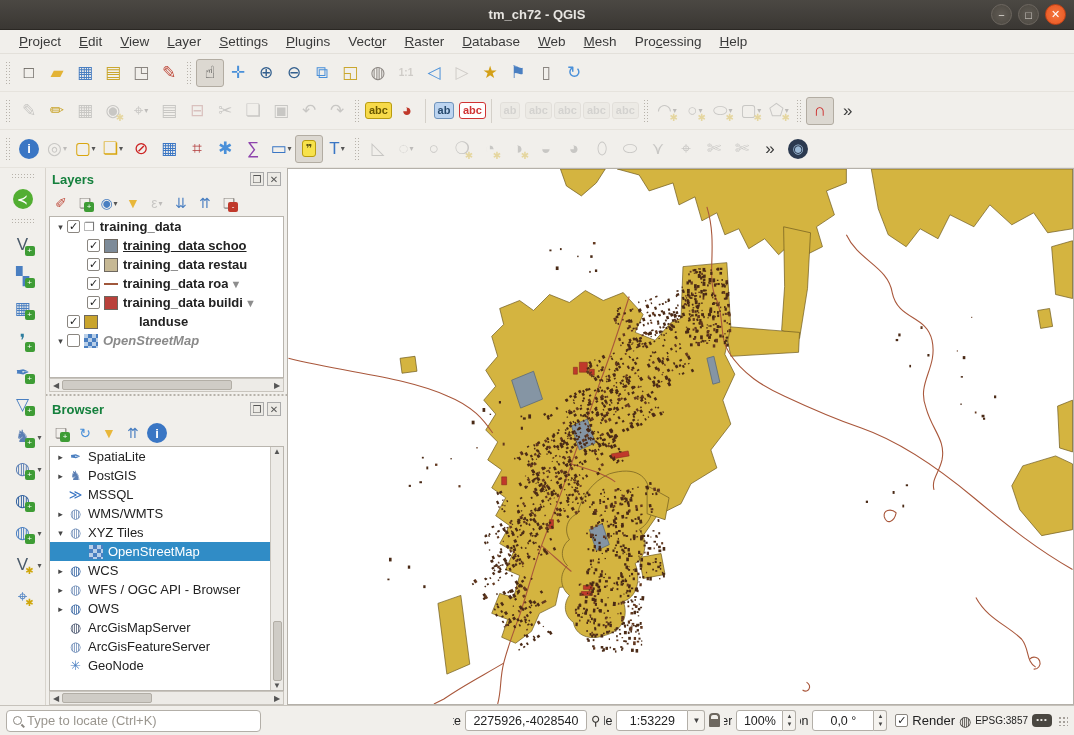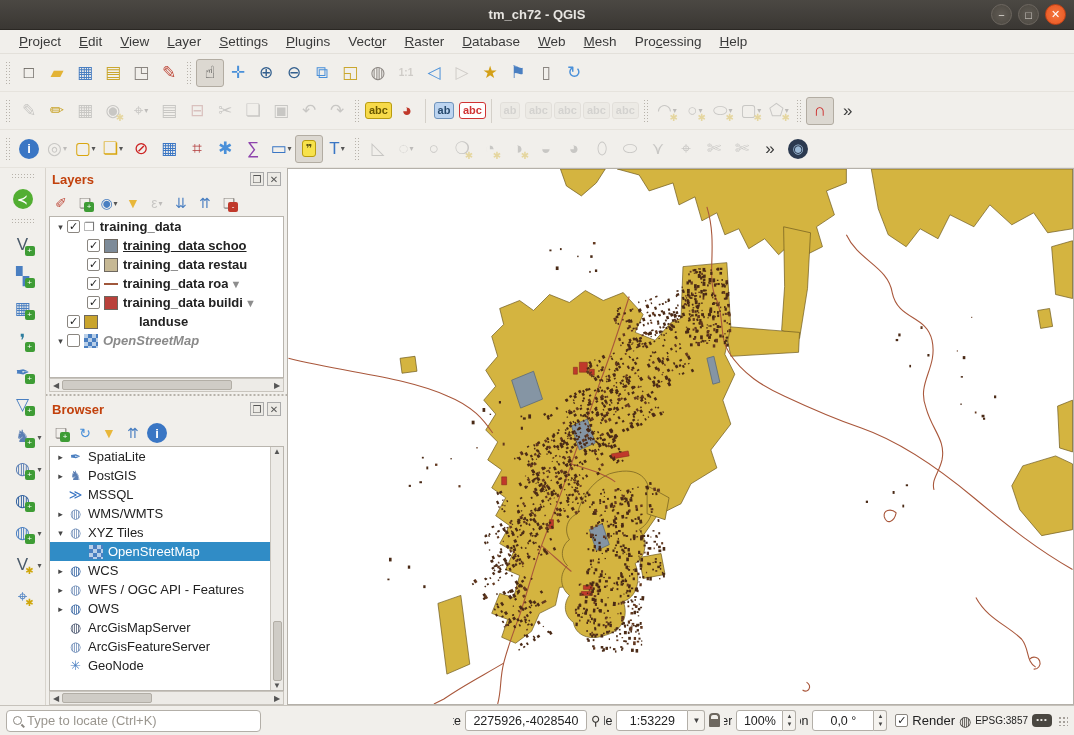--- a/index.html
+++ b/index.html
@@ -35,21 +35,21 @@
 
   
   .main { display:flex; height:537px; }
   .rail { width:46px; background:#f1efeb; border-right:1px solid #d8d4cd; display:flex; flex-direction:column; align-items:center; padding-top:2px; }
   .rail .tbtn { margin:2px 0; }
   .rail .grip { width:24px; height:7px; margin:3px 0; }
   .rail .dd { position:absolute; right:-6px; top:10px; }
 
   .panels { width:241px; display:flex; flex-direction:column; background:#f1efeb; }
   .panel-header { height:22px; display:flex; align-items:center; padding:0 6px; }
-  .panel-title { font-size:13px; font-weight:bold; color:#c2410c; flex:1; }
+  .panel-title { font-size:13px; font-weight:bold; color:#15803d; flex:1; }
   .ph-btn { width:14px; height:14px; font-size:10px; color:#555; border:1px solid #aaa; display:flex; align-items:center; justify-content:center; margin-left:3px; background:#eceae5; }
   .panel-toolbar { height:26px; display:flex; align-items:center; padding:0 4px; gap:2px; }
   .panel-toolbar .tbtn { min-width:22px; height:22px; }
   .panel-toolbar .glyph { font-size:14px; }
 
   .tree { background:#fff; border:1px solid #b9b5ae; margin:0 3px; flex:1; overflow:hidden; position:relative; font-size:13px; }
   .trow { height:19px; display:flex; align-items:center; white-space:nowrap; }
   .trow .expander { width:13px; text-align:center; font-size:9px; color:#444; flex:none; }
   .cb { width:13px; height:13px; border:1px solid #8a8680; border-radius:2px; background:#fff; margin-right:4px; flex:none; font-size:11px; line-height:11px; text-align:center; color:#1a1a1a; font-weight:bold; }
   .swatch { width:14px; height:14px; border:1px solid #6d675f; margin-right:5px; flex:none; }
@@ -602,21 +602,21 @@
               <span>OpenStreetMap</span>
             </div>
             <div class="trow brow" style="padding-left: 4px;">
               <span class="expander">▸</span>
               <span class="bicon" style="color: rgb(47, 95, 158);">◍</span>
               <span>WCS</span>
             </div>
             <div class="trow brow" style="padding-left: 4px;">
               <span class="expander">▸</span>
               <span class="bicon" style="color: rgb(106, 137, 181);">◍</span>
-              <span>WFS / OGC API - Features</span>
+              <span>WFS / OGC API - Browser</span>
             </div>
             <div class="trow brow" style="padding-left: 4px;">
               <span class="expander">▸</span>
               <span class="bicon" style="color: rgb(47, 95, 158);">◍</span>
               <span>OWS</span>
             </div>
             <div class="trow brow" style="padding-left: 4px;">
               <span class="expander"></span>
               <span class="bicon" style="color: rgb(68, 80, 106);">◍</span>
               <span>ArcGisMapServer</span>

